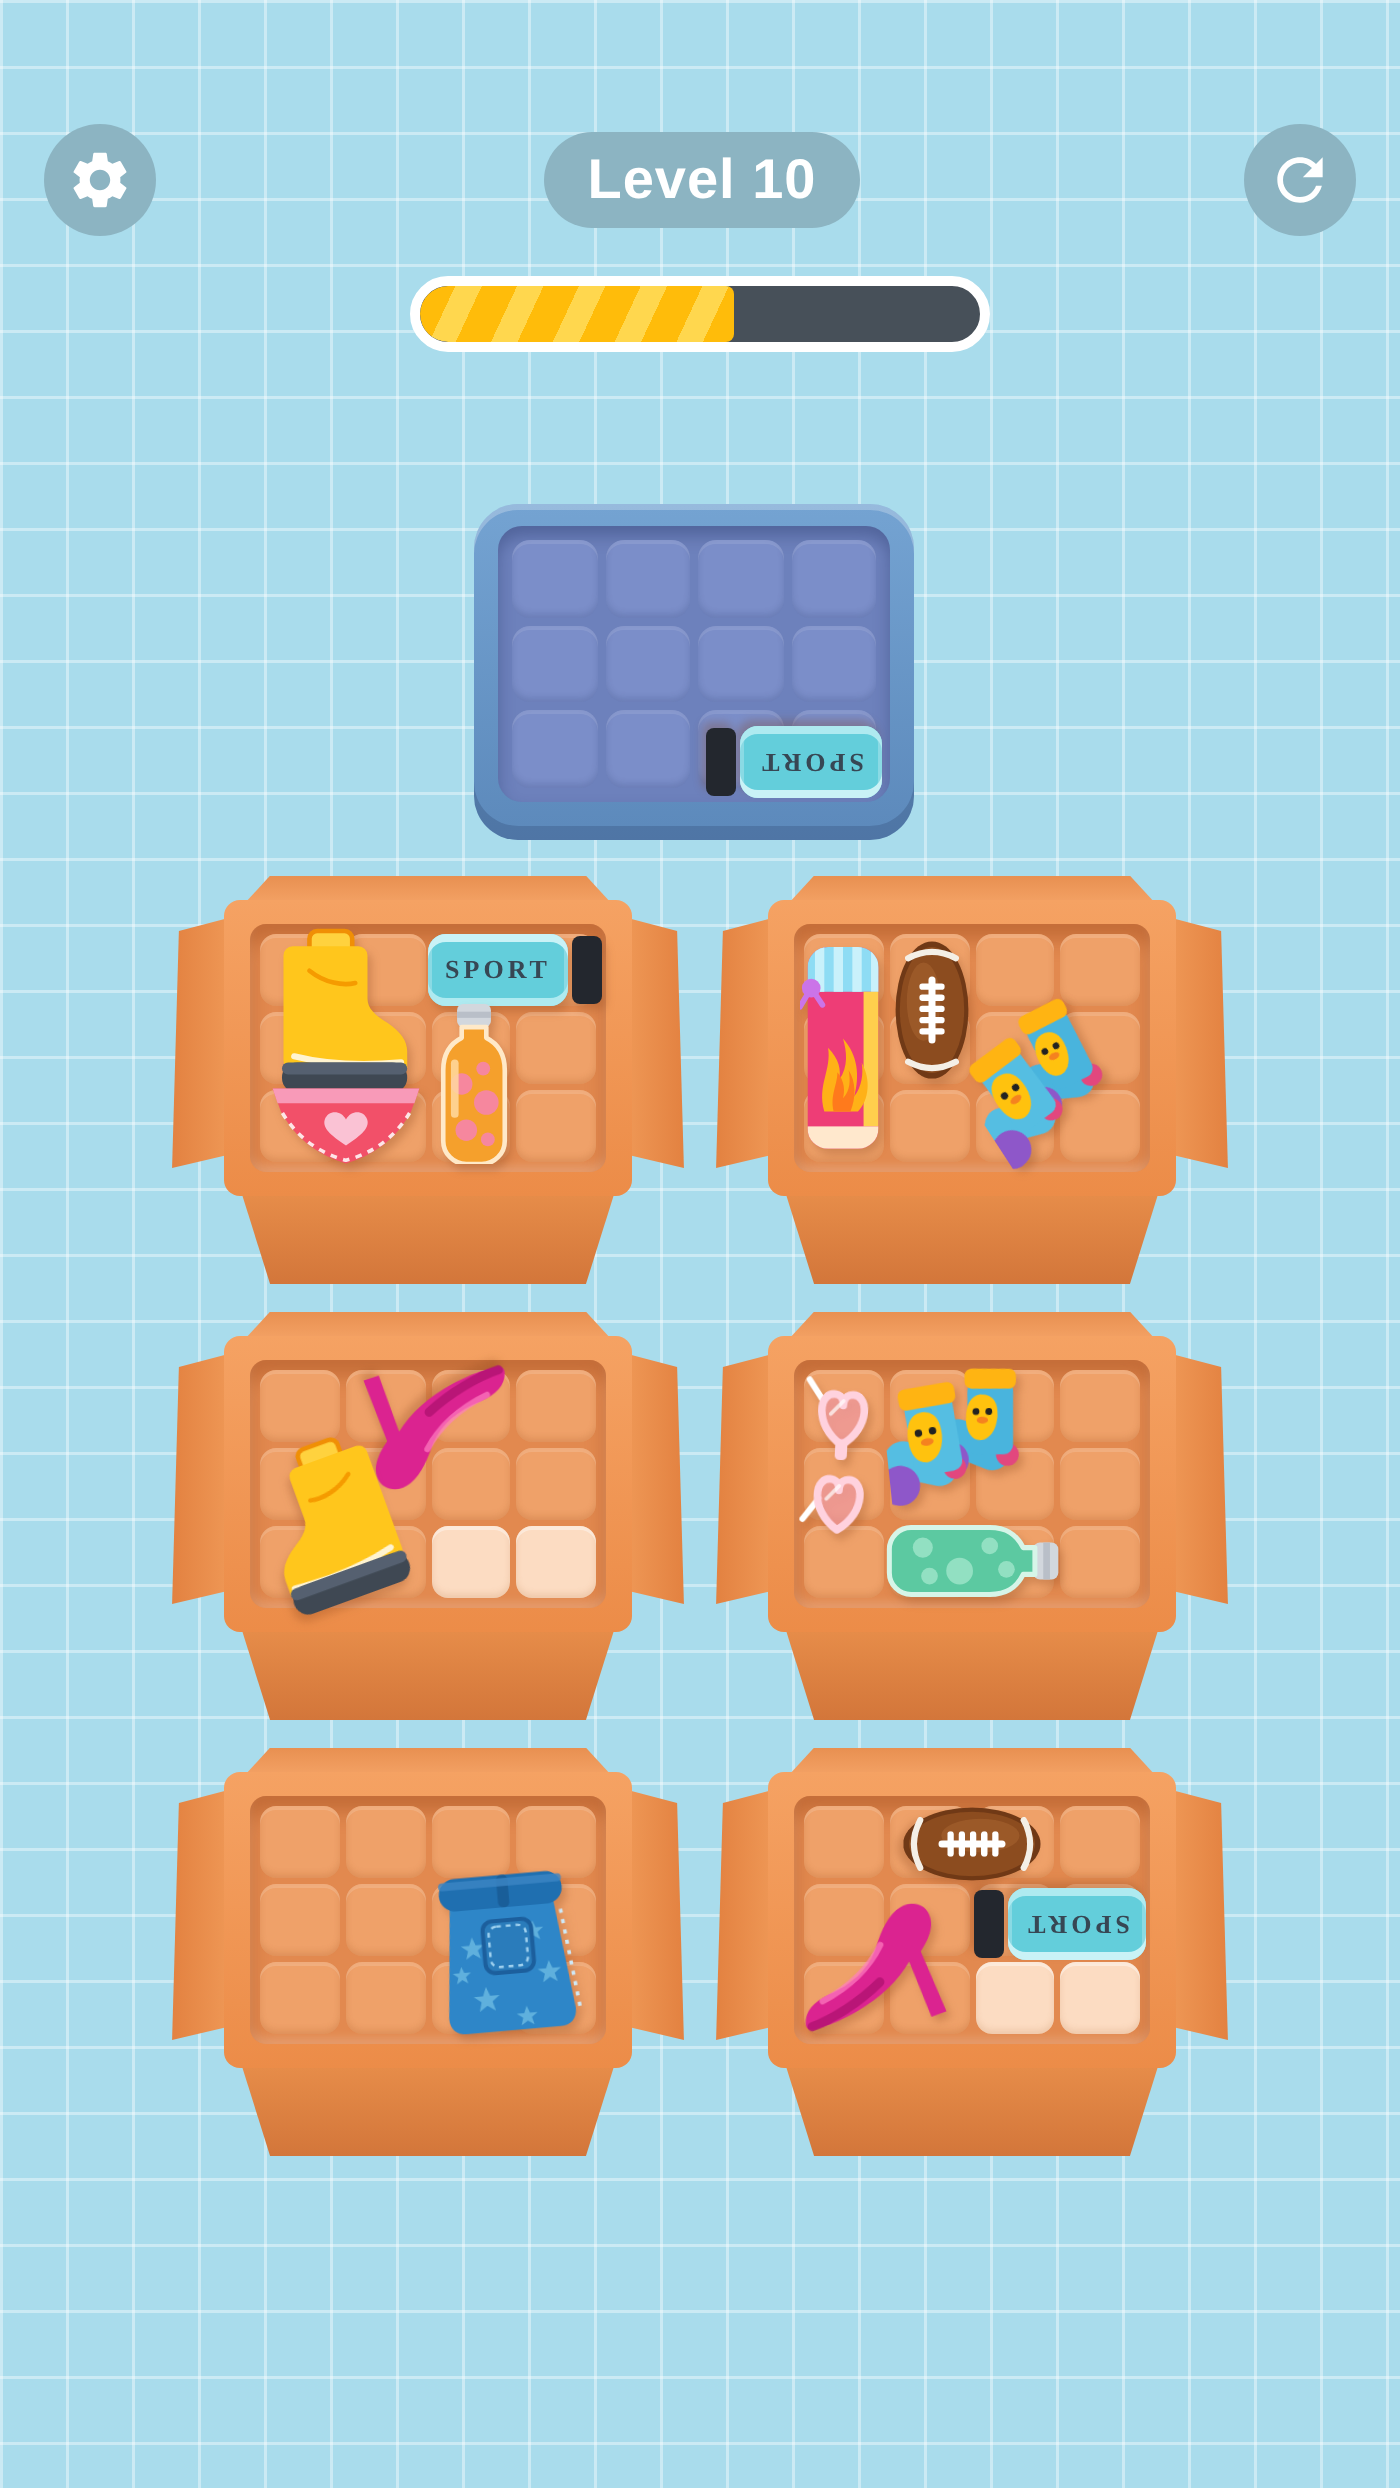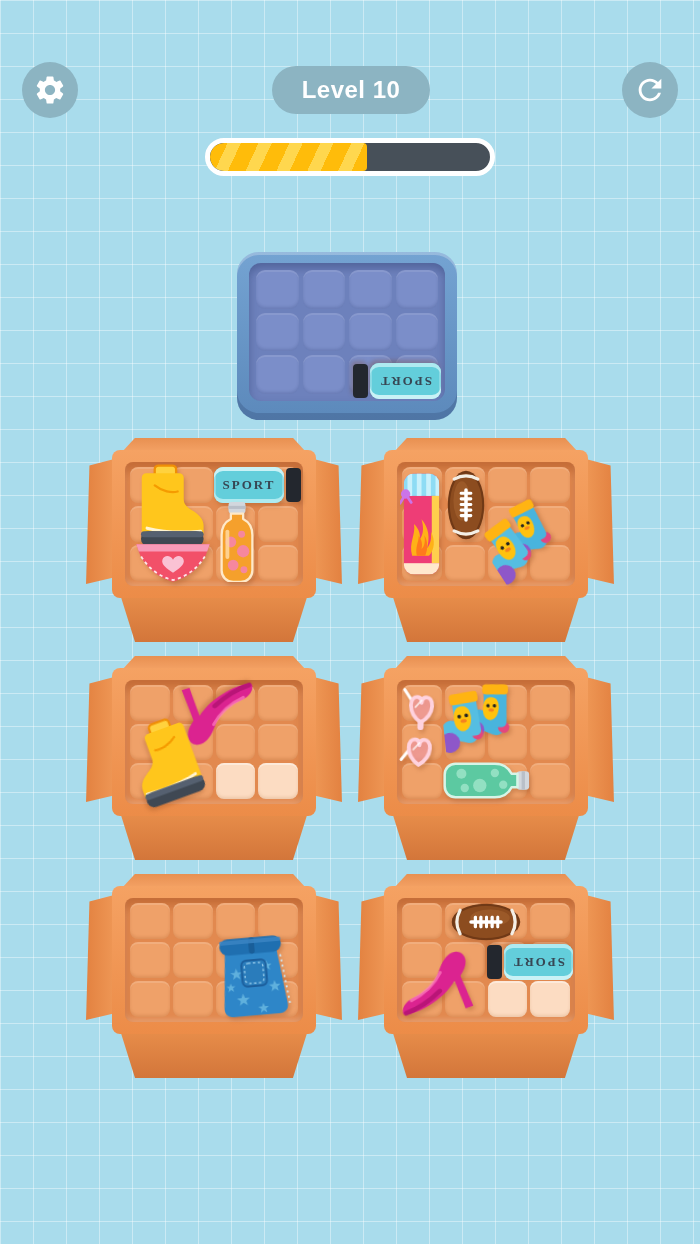--- a/index.html
+++ b/index.html
@@ -16,21 +16,21 @@
   
   .circle-btn{
     position:absolute;width:56px;height:56px;border-radius:50%;
     background:#8cb4c2;border:none;padding:0;cursor:pointer;
     display:flex;align-items:center;justify-content:center;
   }
   .circle-btn svg{width:34px;height:34px;}
   .level-pill{
     position:absolute;left:272px;top:66px;width:158px;height:48px;border-radius:24px;
     background:#8cb4c2;display:flex;align-items:center;justify-content:center;
-    color:#ffffff;font-size:24px;font-weight:700;letter-spacing:.5px;
+    color:#ffffff;font-size:28px;font-weight:700;letter-spacing:.5px;
   }
   .progress{
     position:absolute;left:205px;top:138px;width:290px;height:38px;
     background:#475059;border:5px solid #ffffff;border-radius:22px;overflow:hidden;
   }
   .progress-fill{
     height:100%;border-radius:14px 4px 4px 14px;
     background:repeating-linear-gradient(115deg,#ffbc0a 0 16px,#ffd74e 16px 28px);
   }
   

